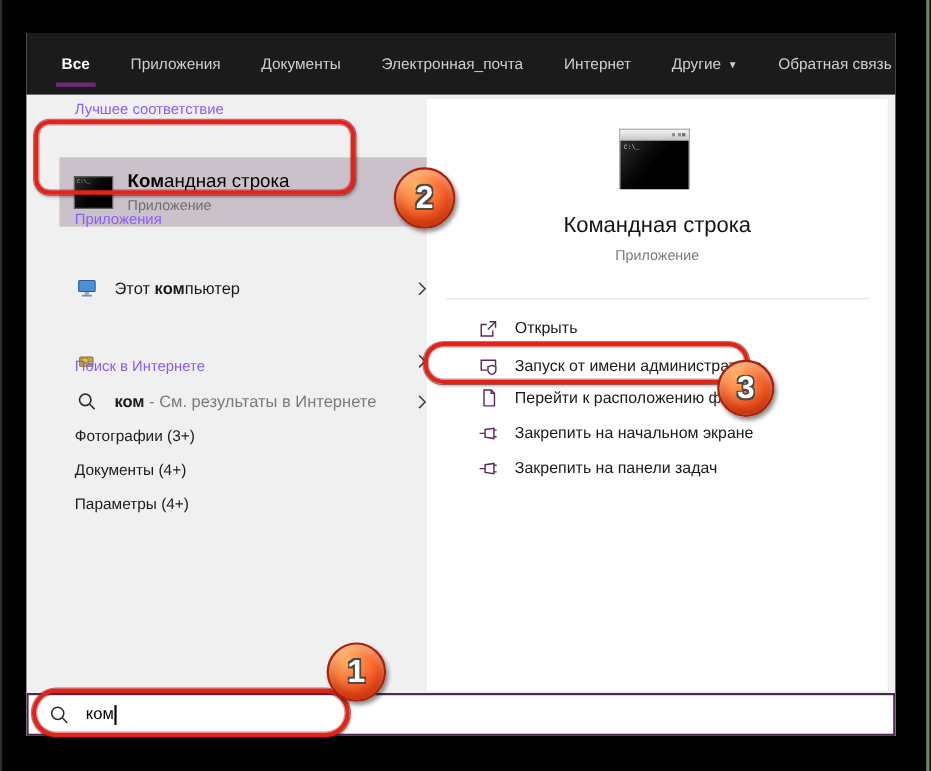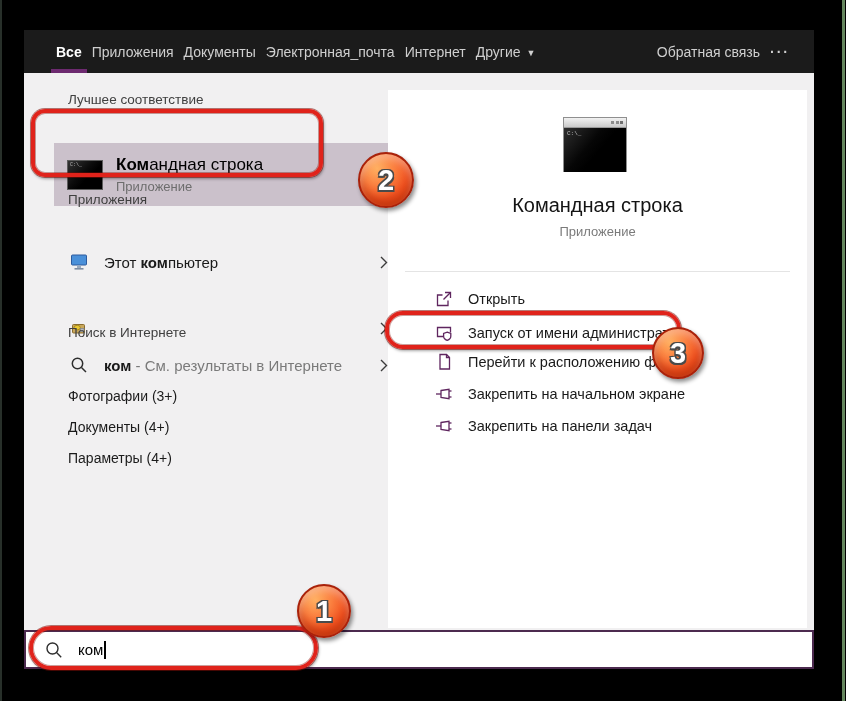--- a/index.html
+++ b/index.html
@@ -4,31 +4,31 @@
 <style>
   html,body{margin:0;padding:0;background:#000;}
   .screen{position:relative;width:846px;height:701px;background:#000;overflow:hidden;
           font-family:"Liberation Sans",sans-serif;-webkit-font-smoothing:antialiased;}
   .edge-right{position:absolute;right:1px;top:0;bottom:0;width:3px;background:#66875f;}
   .edge-left{position:absolute;left:0;top:0;bottom:0;width:2px;background:#28302a;}
 
   .panel{position:absolute;left:24px;top:30px;width:790px;height:639px;background:#f1f0f1;}
 
   
-  .tabbar{position:absolute;left:0;top:0;width:100%;height:43px;background:#1b1b1b;
-          display:flex;align-items:center;gap:10px;padding:0 24px 0 32px;box-sizing:border-box;}
+  .tabbar{position:absolute;left:0;top:0;width:100%;height:56px;background:#1b1b1b;
+          display:flex;align-items:center;gap:37px;padding:0 24px 0 32px;box-sizing:border-box;}
   .tab{color:#cfcfcf;font-size:14px;white-space:nowrap;position:relative;cursor:default;}
   .tab.selected{color:#fff;font-weight:700;}
   .tab.selected::after{content:"";position:absolute;left:-5px;right:-5px;bottom:-13px;height:4px;background:#6d2a70;}
   .tab .arrow{font-size:9px;margin-left:6px;vertical-align:1px;color:#cfcfcf;}
   .tab-feedback{margin-left:auto;}
   .tab-overflow{letter-spacing:2px;color:#cfcfcf;font-size:14px;font-weight:700;}
 
   
-  .hdr{position:absolute;left:44px;font-size:13.5px;color:#404040;}
+  .hdr{position:absolute;left:44px;font-size:13.5px;color:#8b5cf6;}
   .bestrow{position:absolute;left:30px;top:113px;width:352px;height:63px;background:#cbc1cb;
            display:flex;align-items:center;}
   .cmd-sm{width:36px;height:30px;margin-left:13px;border:1px solid #5d5d5d;box-sizing:border-box;
           background:linear-gradient(135deg,#343434 0%,#0c0c0c 42%,#000 60%);position:relative;flex:none;}
   .cmd-sm span{position:absolute;left:2px;top:1px;font-size:5px;color:#bdbdbd;font-family:"Liberation Mono",monospace;}
   .best-text{margin-left:13px;}
   .best-title{font-size:17px;color:#000;}
   .best-sub{font-size:13px;color:#6d6d6d;margin-top:4px;}
   b{font-weight:700;}
 

